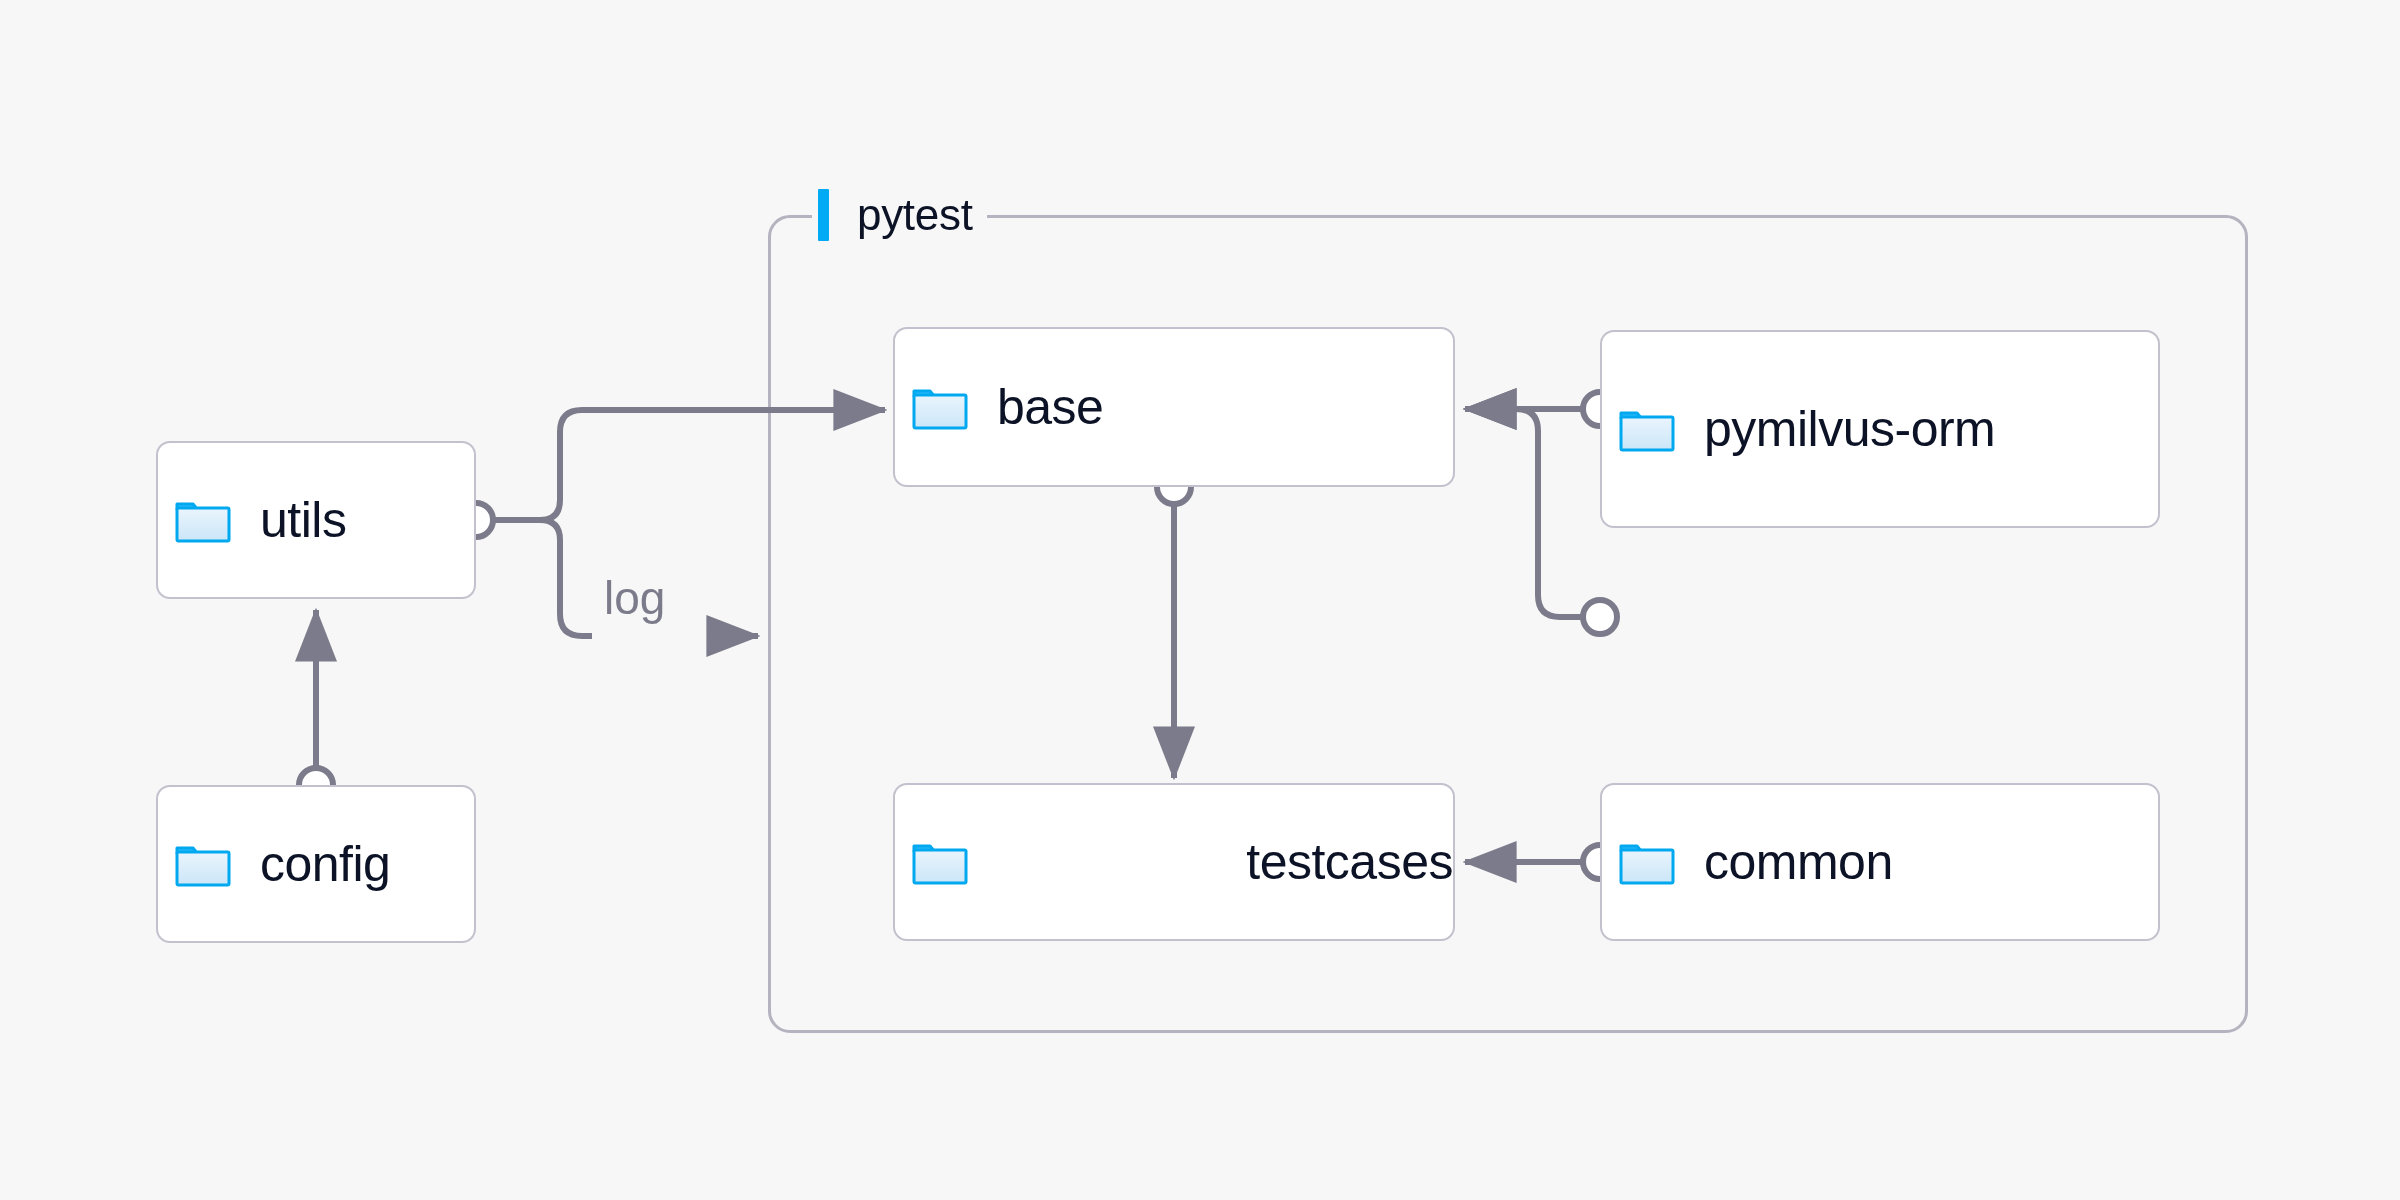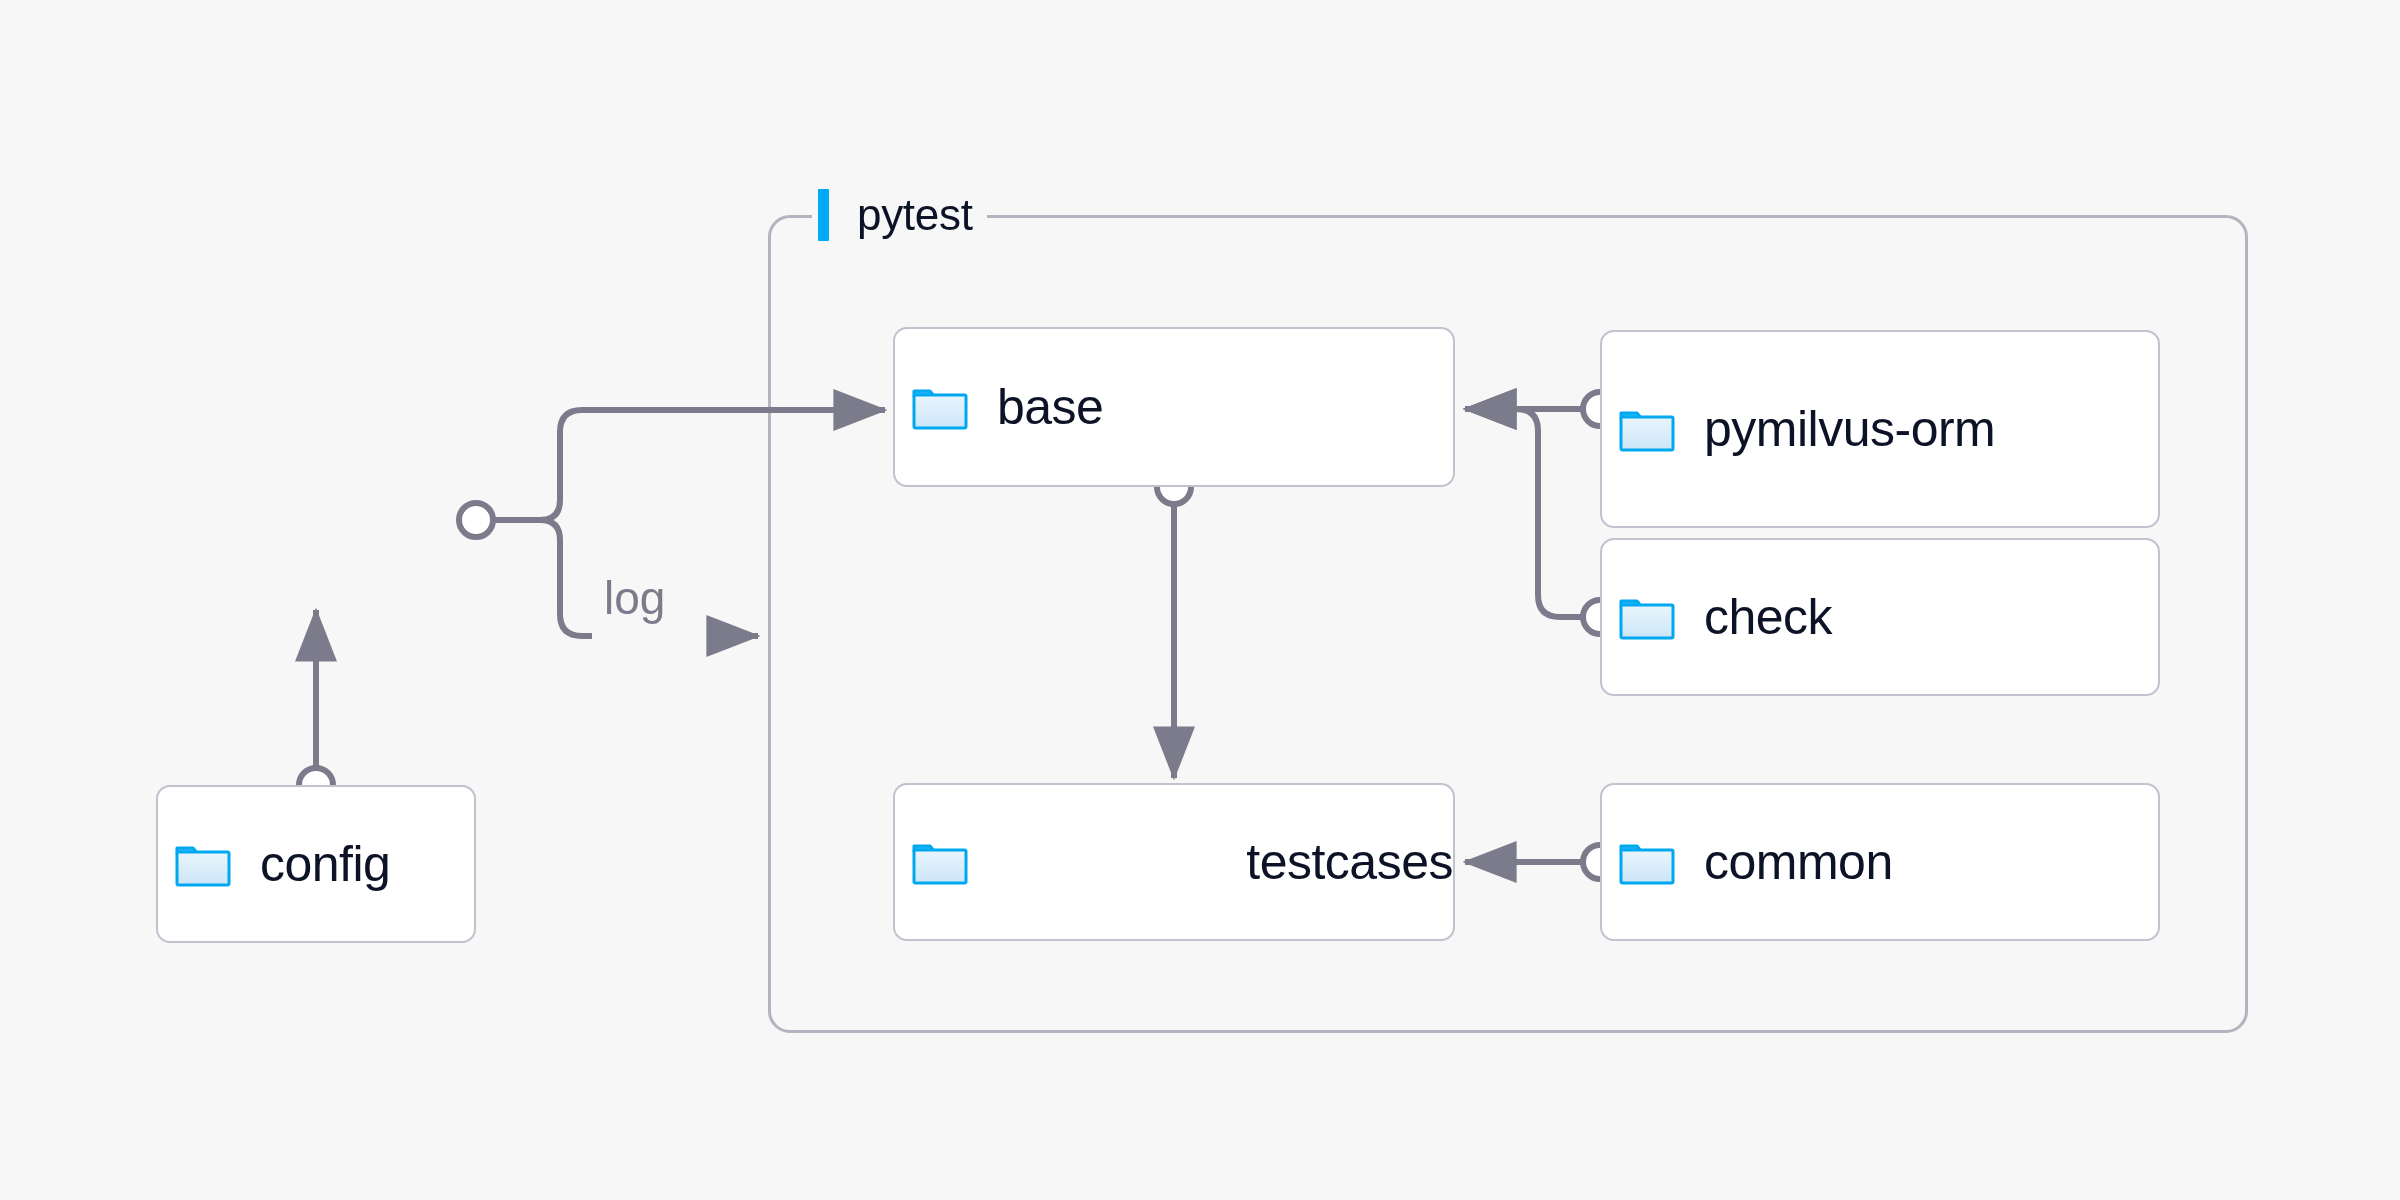--- a/index.html
+++ b/index.html
@@ -144,20 +144,33 @@
     <g fill="#ffffff" stroke="#7b7b8b" stroke-width="6">
       <circle cx="476" cy="520" r="17"></circle>
       <circle cx="316" cy="785" r="17"></circle>
       <circle cx="1174" cy="487" r="17"></circle>
       <circle cx="1600" cy="409" r="17"></circle>
       <circle cx="1600" cy="617" r="17"></circle>
       <circle cx="1600" cy="862" r="17"></circle>
     </g>
   </svg>
 
+  <div class="node" style="left:156px; top:441px; width:320px; height:158px;">
+    <svg class="folder-icon" viewBox="0 0 58 50">
+      <defs>
+        <linearGradient id="fg1" x1="0" y1="0" x2="0" y2="1">
+          <stop offset="0%" stop-color="#eaf5fd"></stop>
+          <stop offset="100%" stop-color="#cbe6f8"></stop>
+        </linearGradient>
+      </defs>
+      <path d="M3,9 h16 l4,5 h-20 z" fill="#2dbcfb" stroke="#00a8f0" stroke-width="3" stroke-linejoin="round"></path>
+      <rect x="3" y="13" width="52" height="33" rx="1.5" fill="url(#fg1)" stroke="#00a8f0" stroke-width="3"></rect>
+    </svg>
+    <span class="node-label">utils</span>
+  </div>
 
   <div class="node" style="left:156px; top:785px; width:320px; height:158px;">
     <svg class="folder-icon" viewBox="0 0 58 50">
       <defs>
         <linearGradient id="fg2" x1="0" y1="0" x2="0" y2="1">
           <stop offset="0%" stop-color="#eaf5fd"></stop>
           <stop offset="100%" stop-color="#cbe6f8"></stop>
         </linearGradient>
       </defs>
       <path d="M3,9 h16 l4,5 h-20 z" fill="#2dbcfb" stroke="#00a8f0" stroke-width="3" stroke-linejoin="round"></path>
@@ -201,33 +214,20 @@
           <stop offset="0%" stop-color="#eaf5fd"></stop>
           <stop offset="100%" stop-color="#cbe6f8"></stop>
         </linearGradient>
       </defs>
       <path d="M3,9 h16 l4,5 h-20 z" fill="#2dbcfb" stroke="#00a8f0" stroke-width="3" stroke-linejoin="round"></path>
       <rect x="3" y="13" width="52" height="33" rx="1.5" fill="url(#fg5)" stroke="#00a8f0" stroke-width="3"></rect>
     </svg>
     <span class="node-label">pymilvus-orm</span>
   </div>
 
-  <div class="node" style="left:1600px; top:538px; width:560px; height:158px;">
-    <svg class="folder-icon" viewBox="0 0 58 50">
-      <defs>
-        <linearGradient id="fg6" x1="0" y1="0" x2="0" y2="1">
-          <stop offset="0%" stop-color="#eaf5fd"></stop>
-          <stop offset="100%" stop-color="#cbe6f8"></stop>
-        </linearGradient>
-      </defs>
-      <path d="M3,9 h16 l4,5 h-20 z" fill="#2dbcfb" stroke="#00a8f0" stroke-width="3" stroke-linejoin="round"></path>
-      <rect x="3" y="13" width="52" height="33" rx="1.5" fill="url(#fg6)" stroke="#00a8f0" stroke-width="3"></rect>
-    </svg>
-    <span class="node-label">check</span>
-  </div>
 
   <div class="node" style="left:1600px; top:783px; width:560px; height:158px;">
     <svg class="folder-icon" viewBox="0 0 58 50">
       <defs>
         <linearGradient id="fg7" x1="0" y1="0" x2="0" y2="1">
           <stop offset="0%" stop-color="#eaf5fd"></stop>
           <stop offset="100%" stop-color="#cbe6f8"></stop>
         </linearGradient>
       </defs>
       <path d="M3,9 h16 l4,5 h-20 z" fill="#2dbcfb" stroke="#00a8f0" stroke-width="3" stroke-linejoin="round"></path>

